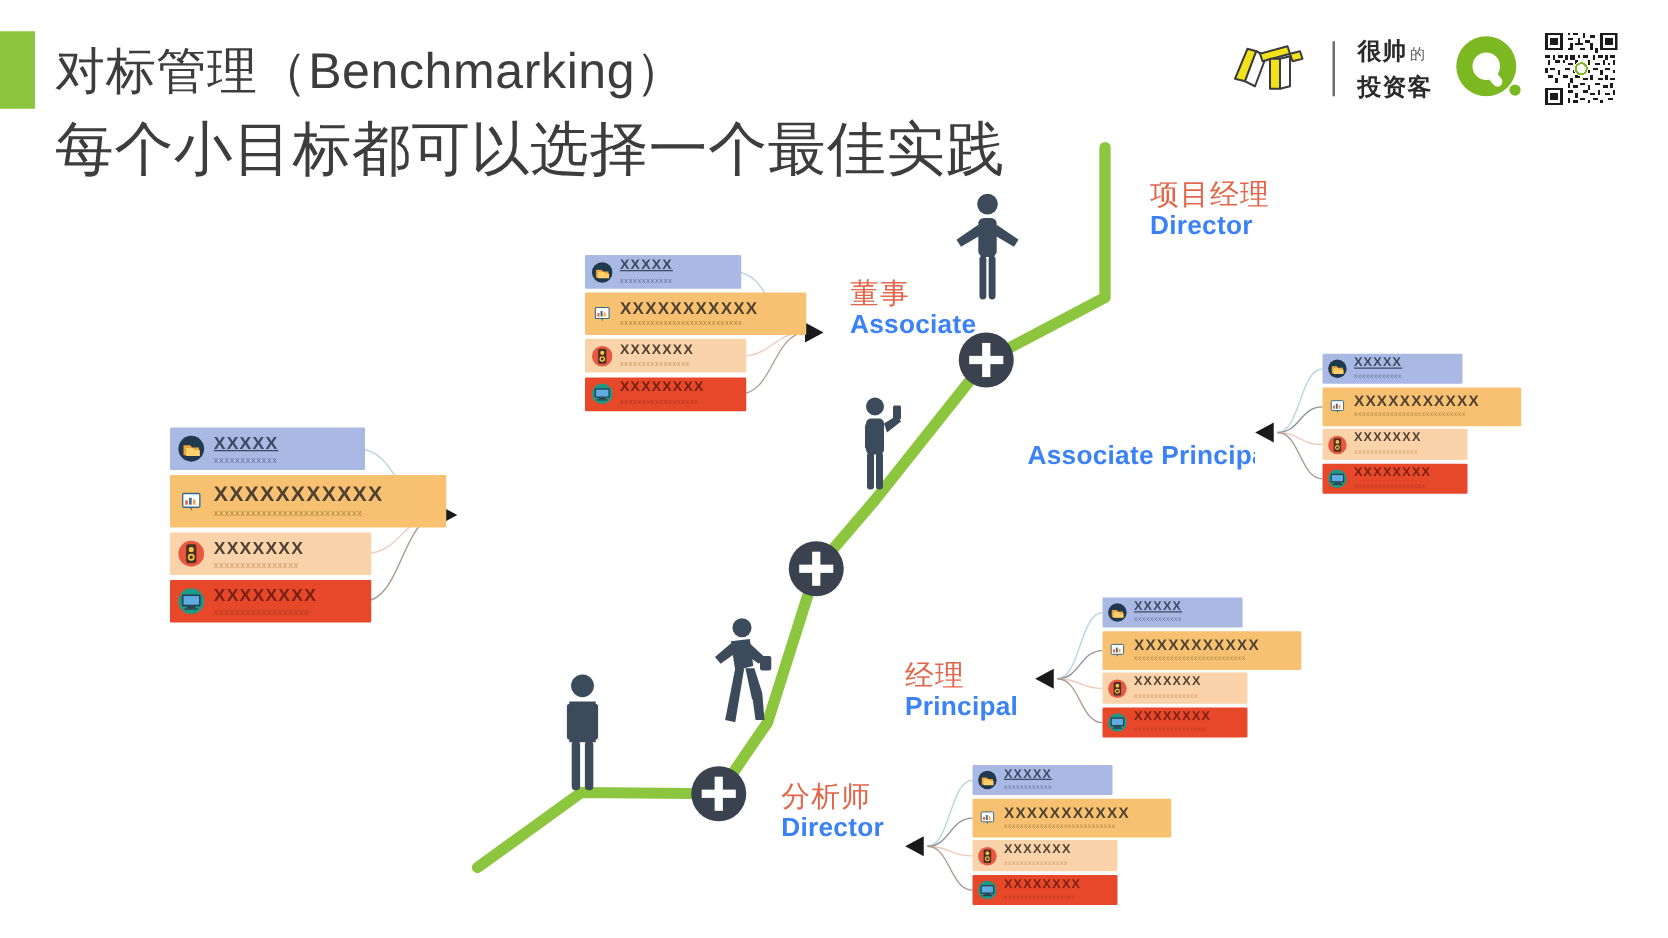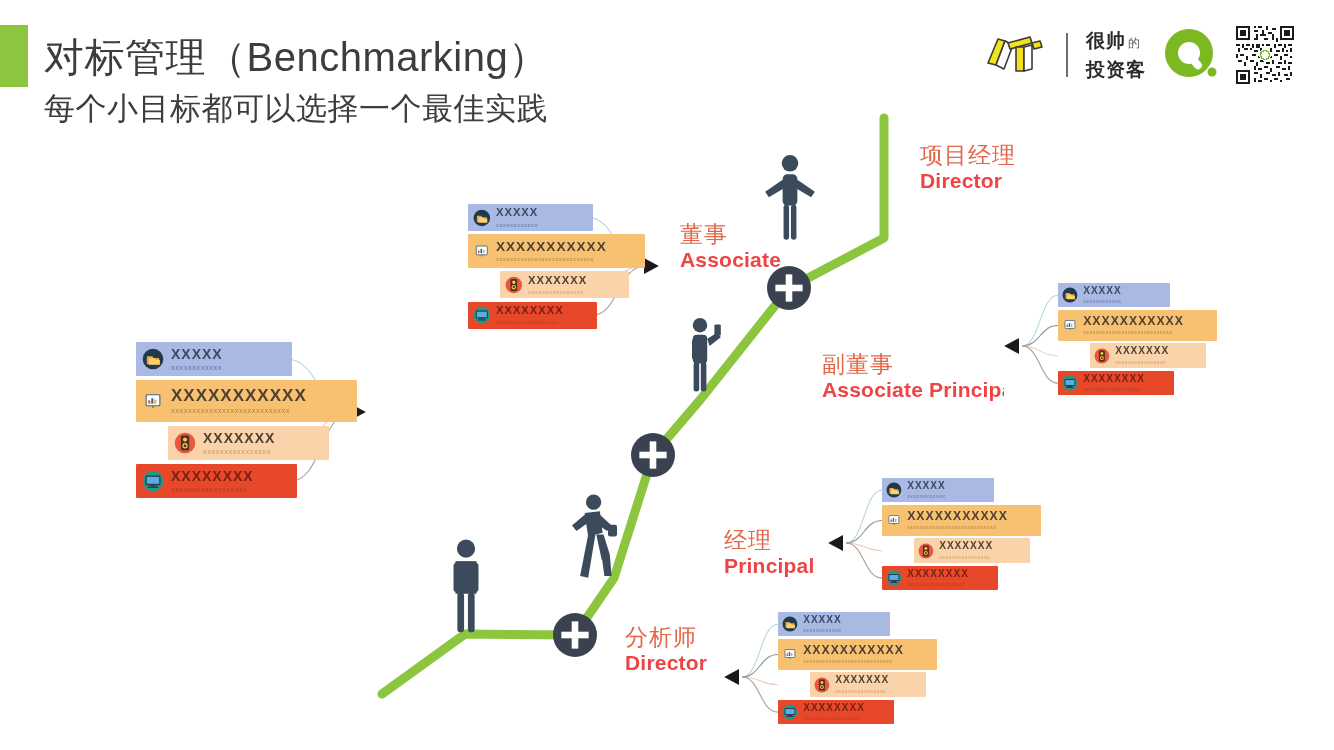--- a/index.html
+++ b/index.html
@@ -6,55 +6,55 @@
   body{
     width:1334px;height:750px;background:#ffffff;overflow:hidden;position:relative;
     font-family:"Liberation Sans","DejaVu Sans",sans-serif;
   }
   #stage{position:absolute;left:0;top:0;width:1334px;height:750px;}
 
   
   .accent-bar{position:absolute;left:0;top:25px;width:28px;height:62px;background:#8cc63e;}
   .title-block{position:absolute;left:44px;top:32px;}
   .title-line1{font-size:40px;color:#3d3d3d;line-height:1.28;letter-spacing:.5px;white-space:nowrap;}
-  .title-line2{font-size:31px;color:#3d3d3d;line-height:1.28;letter-spacing:.5px;white-space:nowrap;margin-top:6px;}
+  .title-line2{font-size:47px;color:#3d3d3d;line-height:1.28;letter-spacing:.5px;white-space:nowrap;margin-top:6px;}
 
   
   .brand{position:absolute;right:40px;top:26px;display:flex;align-items:center;gap:18px;height:58px;}
   .brand-mark{width:66px;height:52px;position:relative;}
   .brand-divider{width:2px;height:44px;background:#6d6d6d;}
   .brand-text{display:flex;flex-direction:column;justify-content:center;gap:3px;}
   .brand-row{display:flex;align-items:baseline;gap:2px;}
   .brand-big{font-size:19px;font-weight:bold;color:#2a2a2a;letter-spacing:1px;}
   .brand-small{font-size:12px;color:#5a5a5a;}
   .q-logo{width:54px;height:54px;position:relative;}
   .qr{width:58px;height:58px;position:relative;background:#fff;}
 
   
   svg.layer{position:absolute;left:0;top:0;width:1334px;height:750px;pointer-events:none;}
 
   
   .role{position:absolute;white-space:nowrap;}
   .role .cn{font-size:23px;color:#e2674a;line-height:1.1;letter-spacing:1px;}
-  .role .en{font-size:21px;color:#ef4444;font-weight:bold;line-height:1.25;letter-spacing:.2px;}
+  .role .en{font-size:21px;color:#3b82f6;font-weight:bold;line-height:1.25;letter-spacing:.2px;}
   .role.clip{overflow:hidden;}
 
   
   .cardgroup{position:absolute;}
   .card{position:relative;display:flex;align-items:center;border-radius:1px;}
   .card .ico{flex:0 0 auto;display:flex;align-items:center;justify-content:center;}
   .card .txt{display:flex;flex-direction:column;justify-content:center;}
   .card .ttl{font-weight:bold;color:#4a4a4a;letter-spacing:1px;line-height:1;}
   .card .sub{letter-spacing:.5px;line-height:1;margin-top:3px;}
 
   .c-blue{background:#aab9e3;}
   .c-amber{background:#f7c171;}
-  .c-peach{background:#fbd3ab;margin-left:32px;}
+  .c-peach{background:#fbd3ab;}
   .c-red{background:#e8482a;}
-  .c-blue .ttl{color:#3b4a63;}
+  .c-blue .ttl{color:#3b4a63;text-decoration:underline;}
   .c-amber .ttl{color:#4f4232;}
   .c-peach .ttl{color:#4f4232;}
   .c-red .ttl{color:#7a2012;}
   .c-blue .sub{color:#6374a0;}
   .c-amber .sub{color:#a98540;}
   .c-peach .sub{color:#c99a5e;}
   .c-red .sub{color:#b03a22;}
 
   
   .wm{position:absolute;left:440px;top:708px;display:flex;align-items:center;gap:18px;}
@@ -292,21 +292,20 @@
   <div id="roles-host">
       <div class="role" style="left: 920px; top: 143px;">
         <div class="cn">项目经理</div>
         <div class="en">Director</div>
       </div>
       <div class="role" style="left: 680px; top: 222px;">
         <div class="cn">董事</div>
         <div class="en">Associate</div>
       </div>
       <div class="role clip" style="left: 822px; top: 352px; width: 182px;">
-        <div class="cn">副董事</div>
         <div class="en">Associate Principal</div>
       </div>
       <div class="role clip" style="left: 398px; top: 412px; width: 258px;">
       </div>
       <div class="role clip" style="left: 724px; top: 528px; width: 102px;">
         <div class="cn">经理</div>
         <div class="en">Principal</div>
       </div>
       <div class="role" style="left: 625px; top: 625px;">
         <div class="cn">分析师</div>

